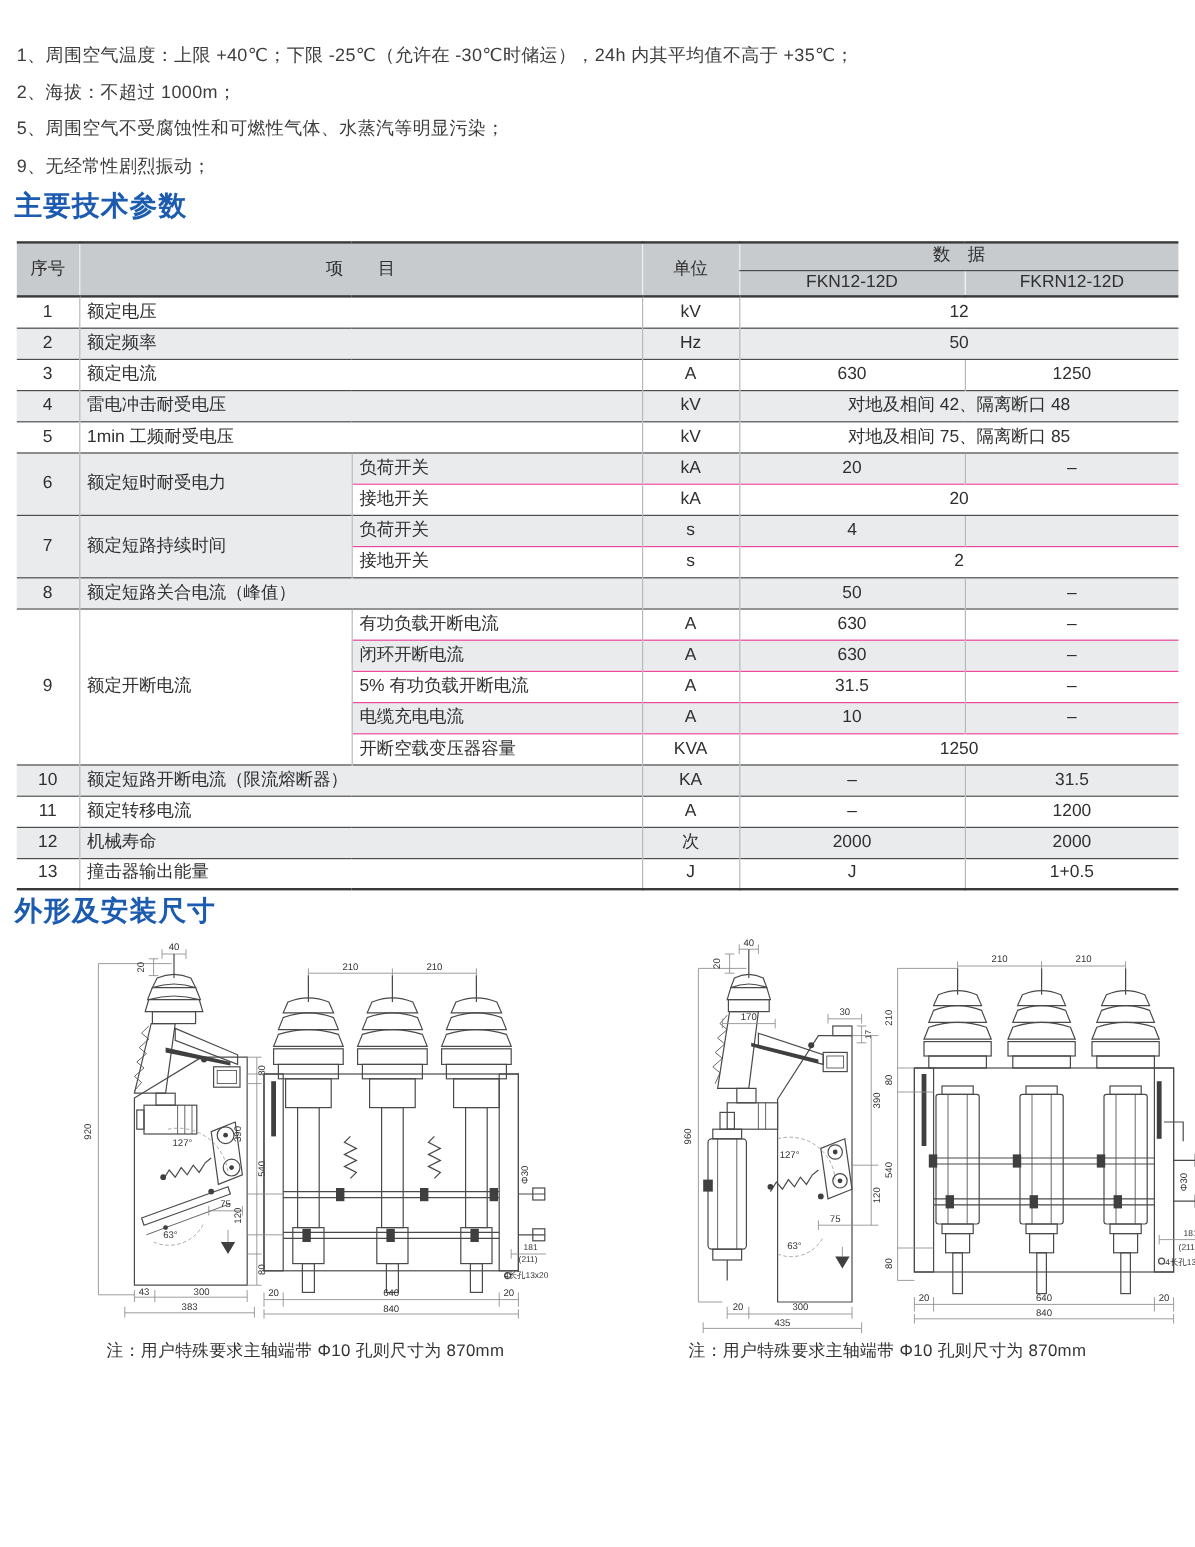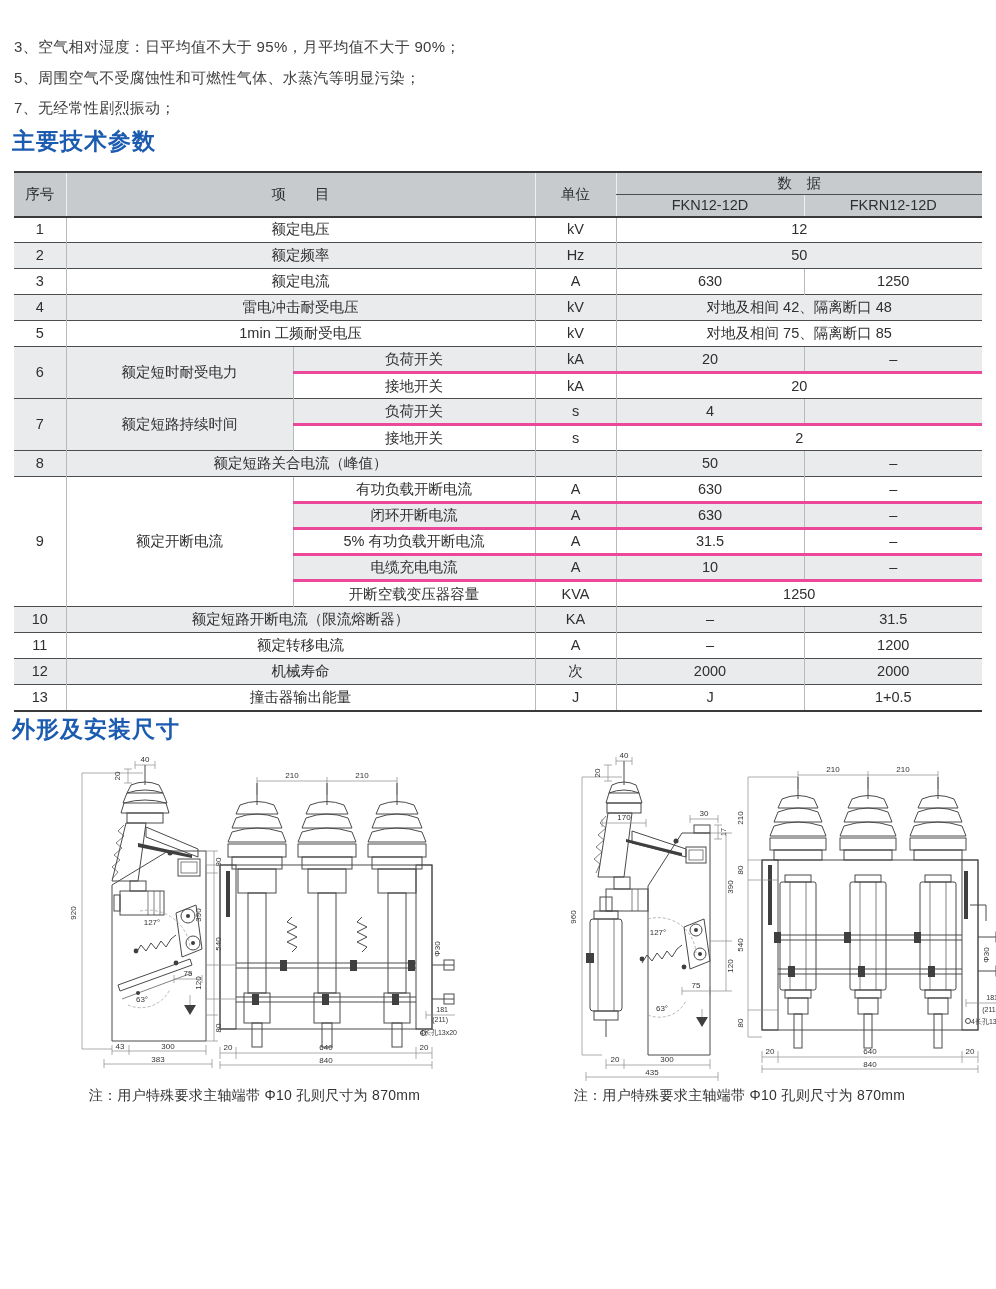--- a/index.html
+++ b/index.html
@@ -35,27 +35,27 @@
     empty-cells:show;
   }
   table.spec thead th {
     background:#c7cbce; border-left:1px solid #eef0f1;
     height:22px;
   }
   table.spec thead tr.h1 th { height:23px; }
   th.h-no, td.no { border-left:none !important; }
   th.h-data { border-bottom:1px solid #4d4d4d; }
   td.no, td.unit, td.v { text-align:center; }
-  td.item, td.sub { text-align:center; padding-left:14px; }
+  td.item, td.sub { text-align:left; padding-left:14px; }
   tr.w td { background:#ffffff; }
   tr.g td { background:#e9ebec; }
   td.lab-g { background:#e9ebec !important; }
   td.lab-w { background:#ffffff !important; }
   tbody tr.maj td { border-top:1px solid #4d4d4d; }
-  tbody tr.min td { border-top:3px solid #ec4899; }
+  tbody tr.min td { border-top:1px solid #ec4899; }
   tbody tr.first td { border-top:2px solid #3a3a3a; }
 
   .dims-title { margin-top:26px; }
 
   .drawing-area { position:relative; height:336px; margin-top:6px; }
   .drawing-area svg { position:absolute; }
   svg .obj  { fill:none; stroke:#4a4a4a; stroke-width:1; }
   svg .objt { fill:none; stroke:#4a4a4a; stroke-width:0.7; }
   svg .objf { fill:#3f3f3f; stroke:none; }
   svg .dim  { stroke:#8a8a8a; stroke-width:0.7; fill:none; }
@@ -67,23 +67,24 @@
   .notes-row > div, .caption-row > div { width:50%; text-align:center; }
   .note-text { font-size:14px; color:#333; letter-spacing:0.3px; }
   .caption-text { font-size:16px; color:#222; margin-top:8px; letter-spacing:0.5px; }
 </style>
 </head>
 <body>
 
 <div class="page">
 
   <ul class="env-list">
-    <li>3、空气相对湿度：日平均值不大于 95%，月平均值不大于 90%；</li>
+    <li>1、周围空气温度：上限 +40℃；下限 -25℃（允许在 -30℃时储运），24h 内其平均值不高于 +35℃；</li>
+    <li>2、海拔：不超过 1000m；</li>
     <li>5、周围空气不受腐蚀性和可燃性气体、水蒸汽等明显污染；</li>
-    <li>7、无经常性剧烈振动；</li>
+    <li>9、无经常性剧烈振动；</li>
   </ul>
 
   <h2 class="sec-title params-title">主要技术参数</h2>
 
   <table class="spec">
     <colgroup>
         <col style="width:52px">
         <col style="width:227px">
         <col style="width:242px">
         <col style="width:81px">

